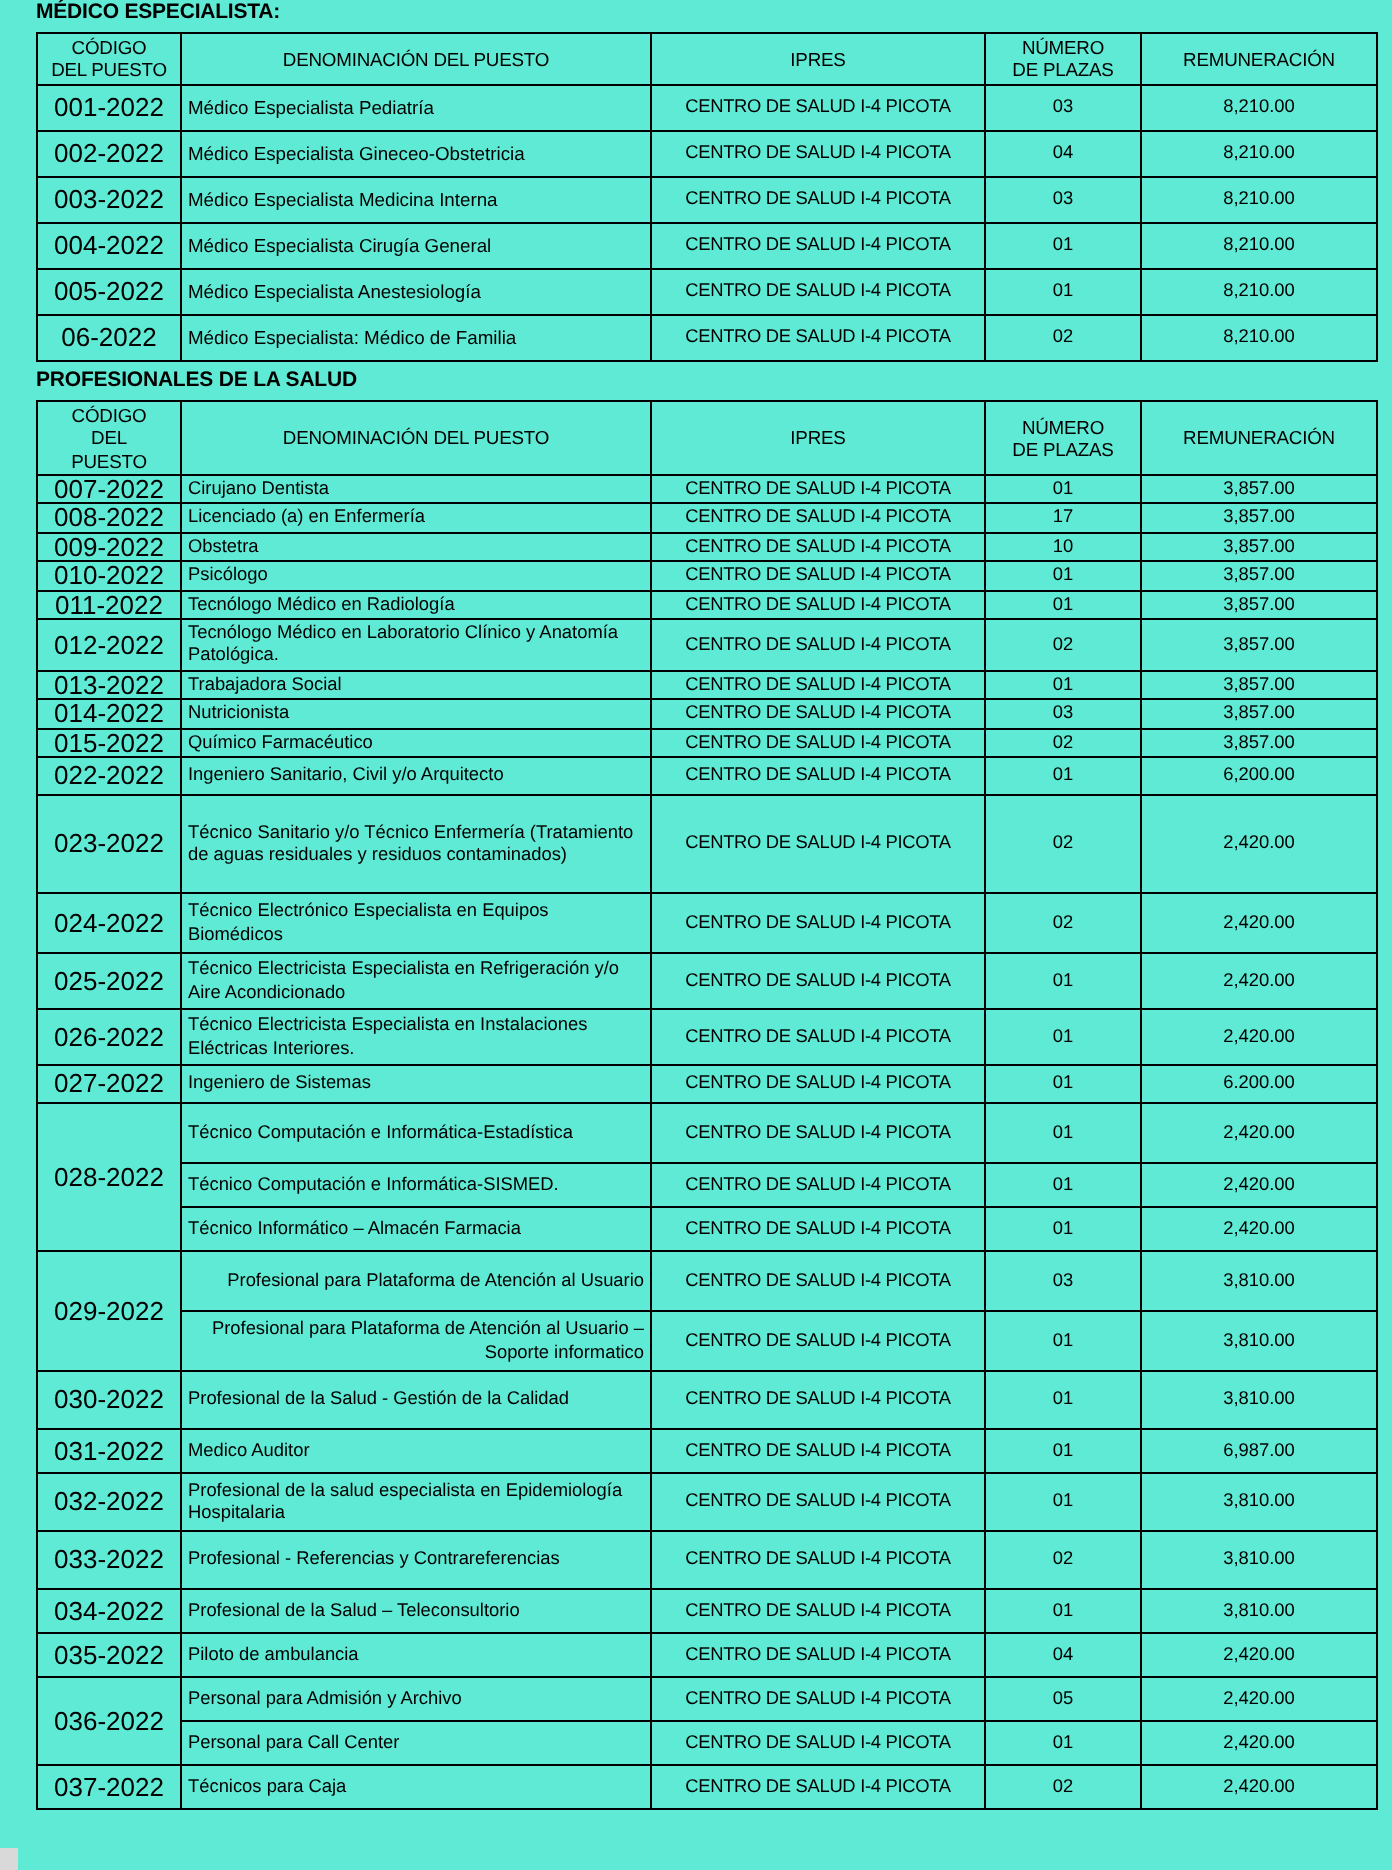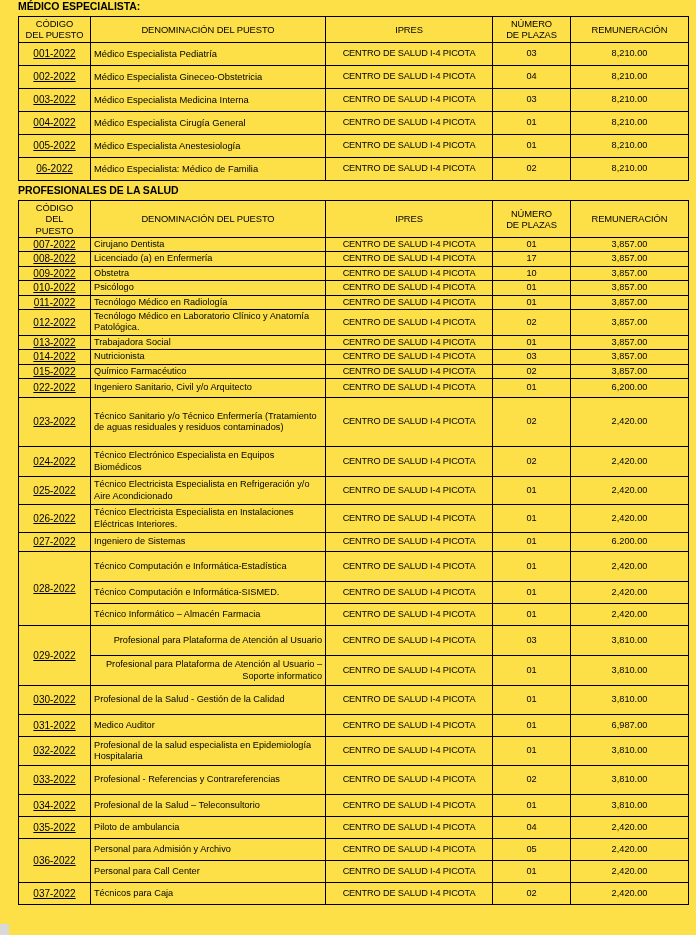--- a/index.html
+++ b/index.html
@@ -13,21 +13,21 @@
     font-family: "Liberation Sans", sans-serif;
     color: #000000;
     position: relative;
     overflow: hidden;
   }
   .page {
     position: absolute;
     left: 0; top: 0;
     width: 696px;
     height: 935px;
-    background: #fde047;
+    background: #5eead4;
   }
   .section-title {
     font-size: 10.5px;
     font-weight: bold;
     letter-spacing: -0.1px;
     line-height: 12px;
     padding-left: 18px;
     color: #000;
   }
   .tbl-wrap { padding-left: 18px; padding-right: 8px; }
@@ -56,22 +56,21 @@
   th.hd {
     text-align: center;
     font-weight: bold;
     font-size: 9.4px;
     letter-spacing: -0.1px;
     line-height: 11.6px;
     padding: 2px 2px;
   }
   td.code {
     text-align: center;
-    font-size: 10px;
-    text-decoration: underline;
+    font-size: 13px;
   }
   td.deno { text-align: left; padding-left: 5px; margin-top: 32px; }
   td.deno-c { text-align: right; }
   td.ipres { text-align: center; letter-spacing: -0.15px; }
   td.num   { text-align: center; }
   td.rem   { text-align: center; }
 
   .vtop { vertical-align: top; }
   .vmid { vertical-align: middle; }
 

